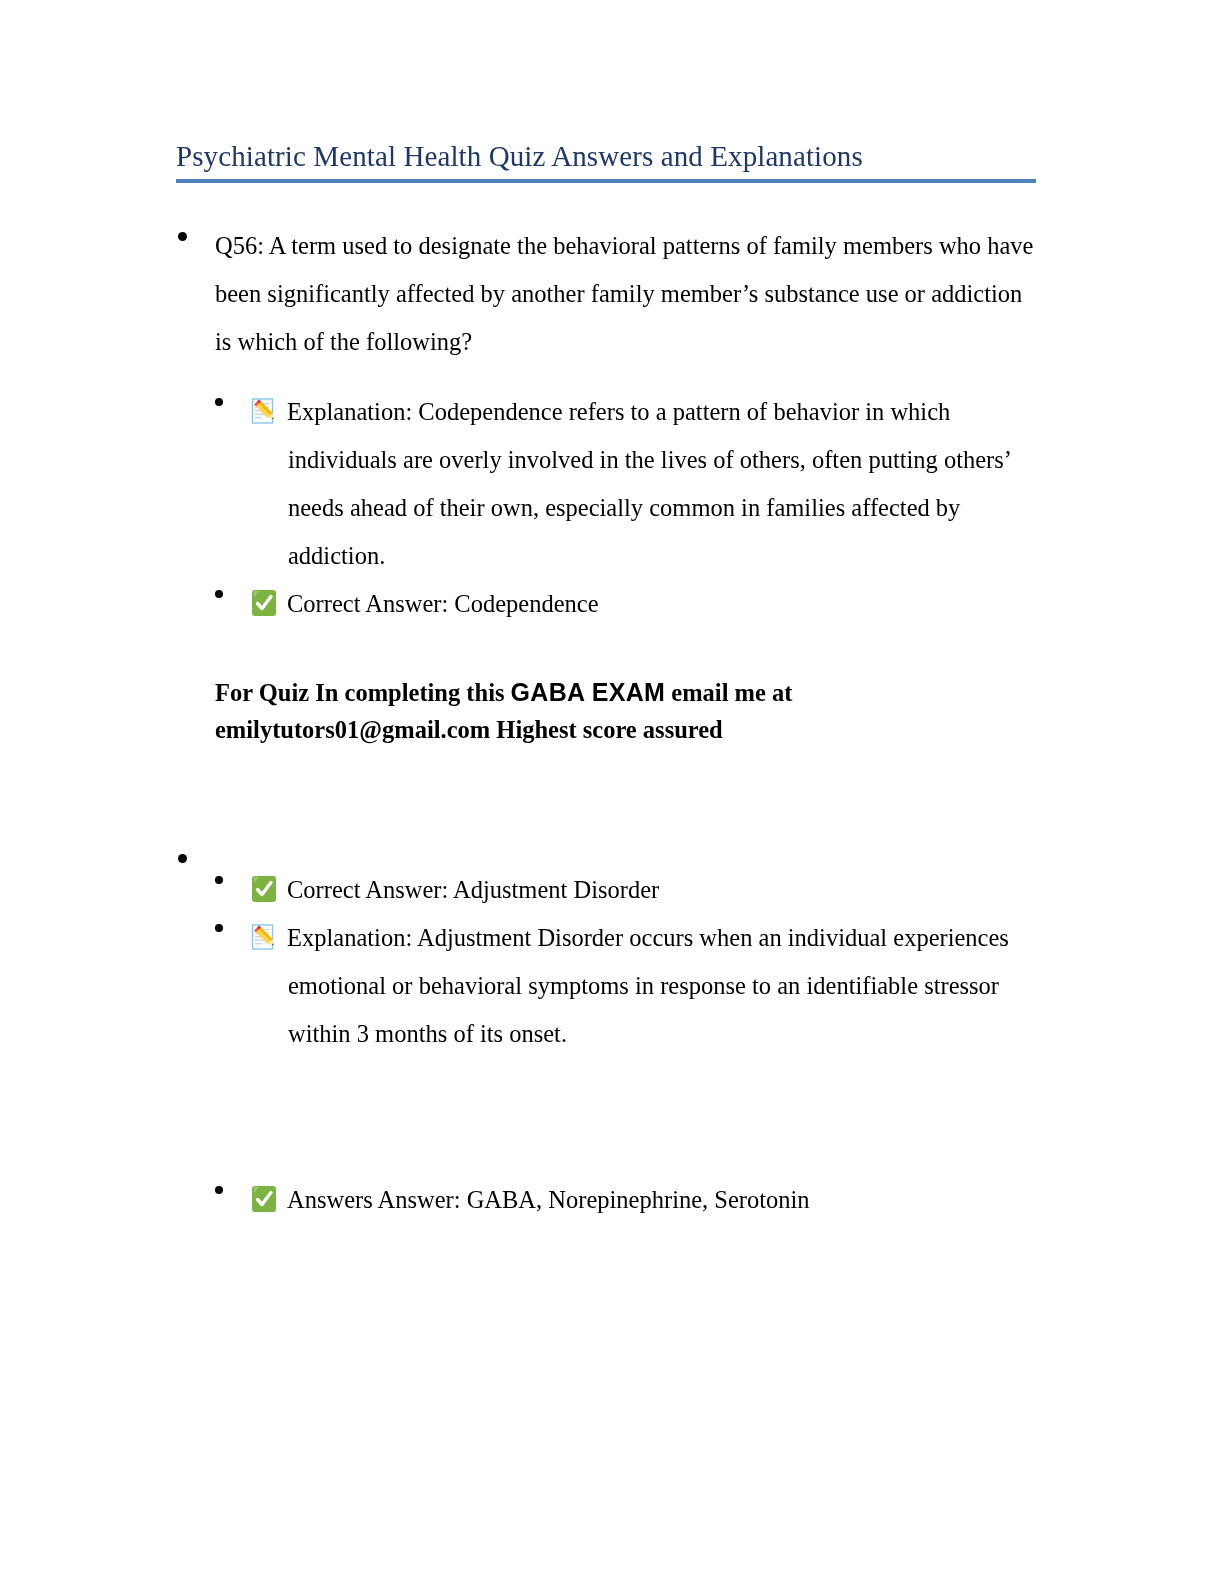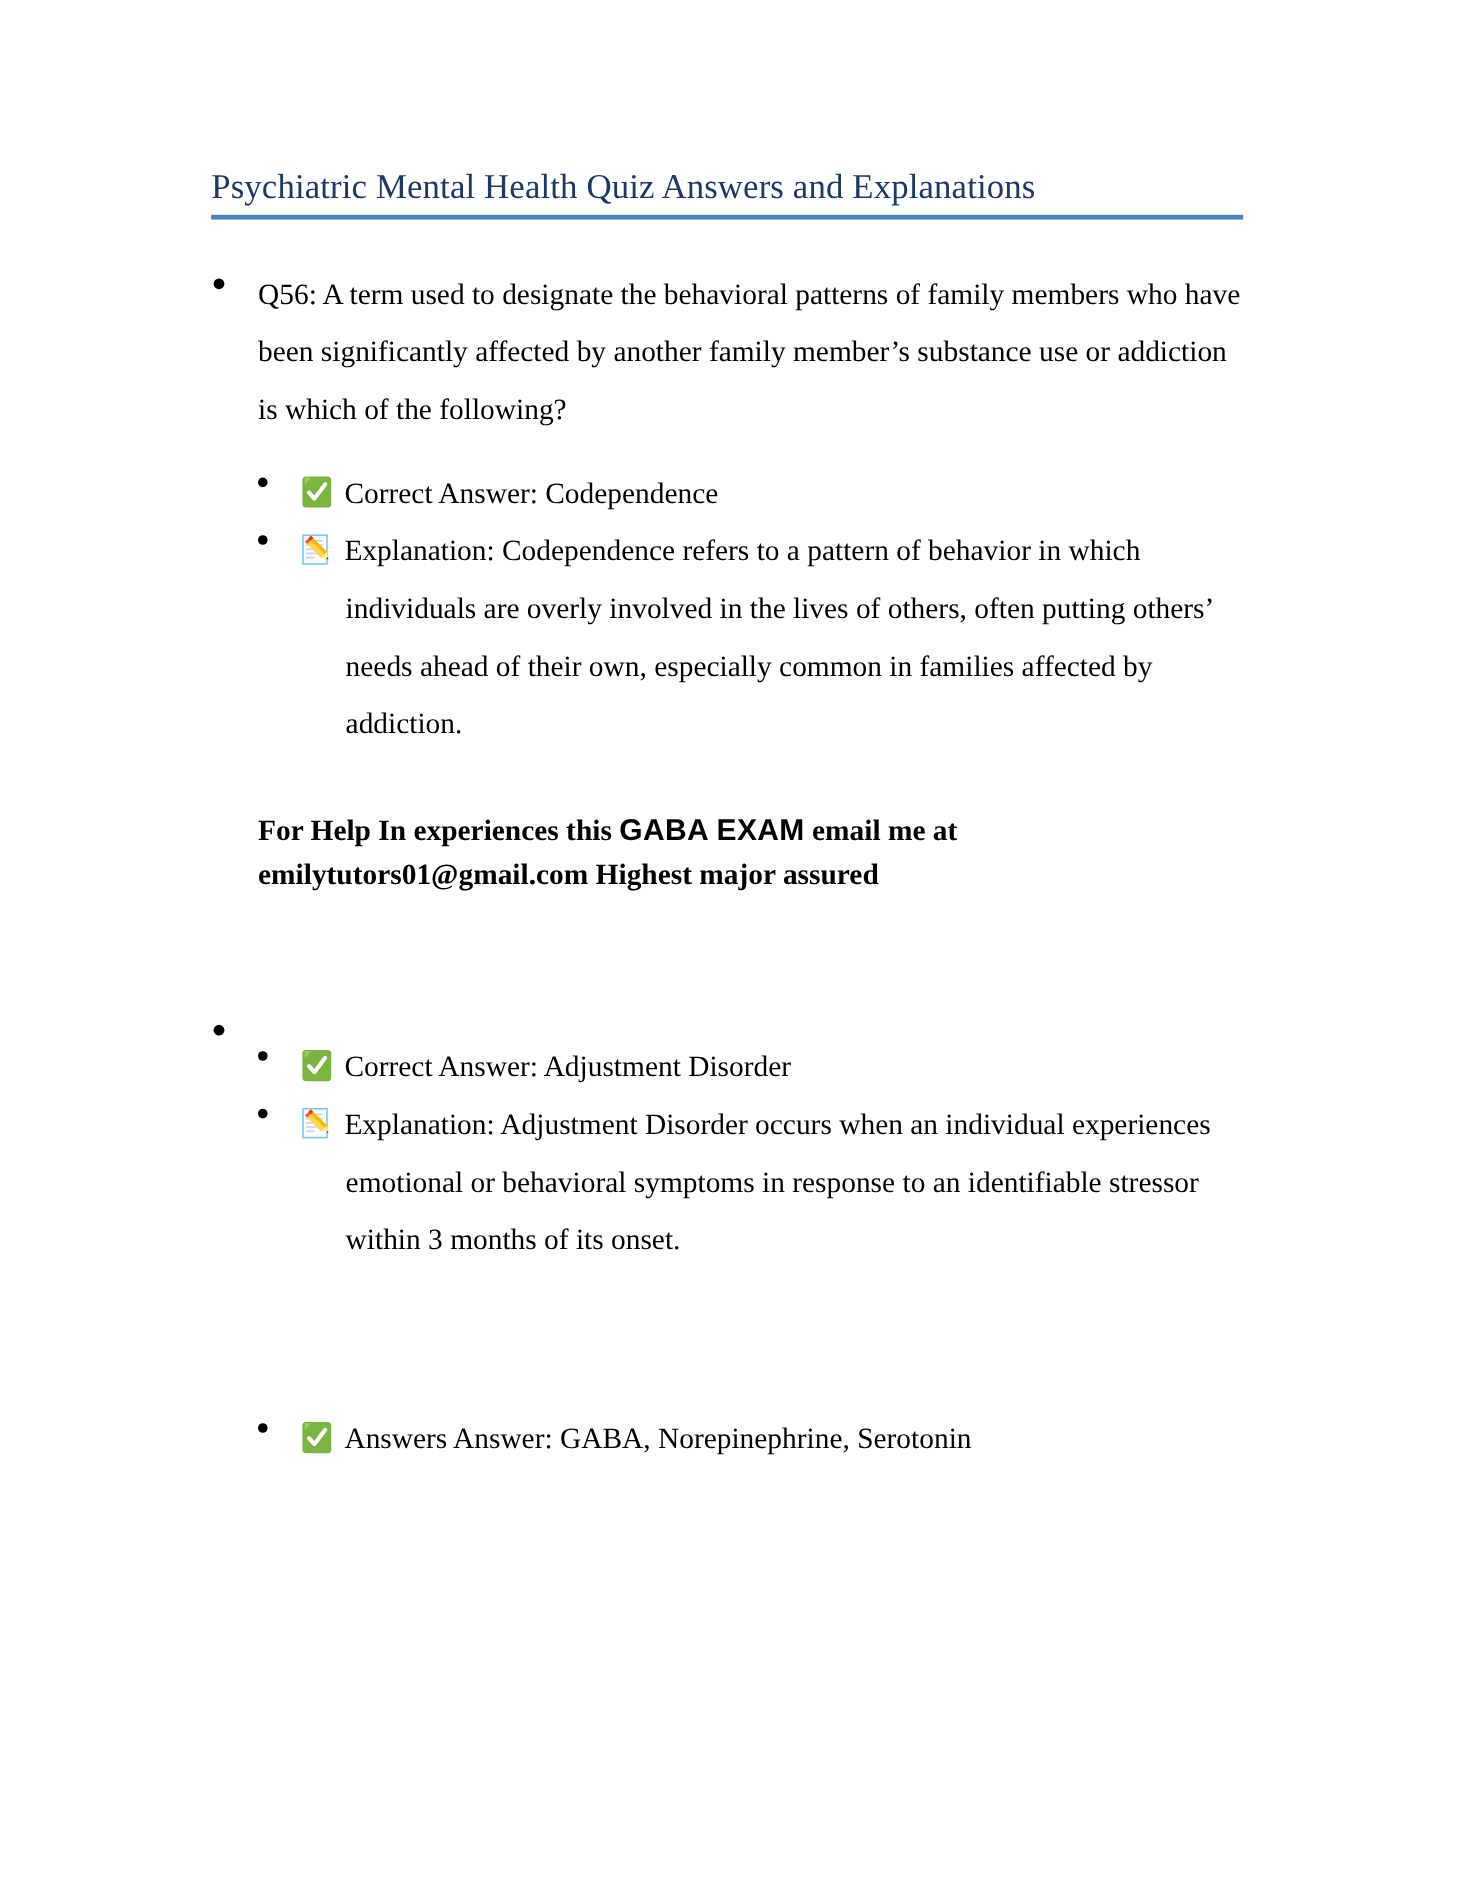--- a/index.html
+++ b/index.html
@@ -153,55 +153,55 @@
         <span class="l1-bullet"></span>
         <span class="l1-text">Q56: A term used to designate the behavioral patterns of family members who have been significantly affected by another family member’s substance use or addiction is which of the following?</span>
       </div>
 
       <div class="gap-sm"></div>
 
       <div class="l2-item">
         <span class="l2-bullet"></span>
         <span class="emoji">
           <svg width="28" height="28" viewBox="0 0 28 28">
-            <rect x="2" y="1" width="24" height="26" rx="3" fill="#7CB342"></rect>
-            <path d="M4 2 L9 2 L4 8 Z" fill="#9CCC65"></path>
-            <path d="M7.5 14.5 L12 19.5 L21 7.5" stroke="#ffffff" stroke-width="3.4" fill="none" stroke-linecap="round" stroke-linejoin="round"></path>
-          </svg>
-        </span><span class="l2-text">Correct Answer: Codependence</span>
-      </div>
-
-      <div class="l2-item">
-        <span class="l2-bullet"></span>
-        <span class="emoji">
-          <svg width="28" height="28" viewBox="0 0 28 28">
             <rect x="2.5" y="2" width="20" height="24" fill="#FAFDFF" stroke="#7EC6E8" stroke-width="1.3"></rect>
             <g fill="#C9D6DE">
               <rect x="5" y="6" width="14" height="1.4"></rect>
               <rect x="5" y="9.5" width="14" height="1.4"></rect>
               <rect x="5" y="13" width="11" height="1.4"></rect>
               <rect x="5" y="16.5" width="9" height="1.4"></rect>
               <rect x="5" y="20" width="7" height="1.4"></rect>
             </g>
             <g transform="rotate(-45 16 14)">
               <rect x="12.2" y="3" width="7" height="17" fill="#FFD54F"></rect>
               <rect x="16.4" y="3" width="2.8" height="17" fill="#F5B800"></rect>
               <rect x="12.2" y="1" width="7" height="2.6" fill="#EF5350"></rect>
               <rect x="16.4" y="1" width="2.8" height="2.6" fill="#D23B38"></rect>
               <path d="M12.2 20 L19.2 20 L15.7 25 Z" fill="#FFE8A3"></path>
               <path d="M14.6 23.6 L15.7 25 L16.8 23.6 Z" fill="#333333"></path>
             </g>
           </svg>
         </span><span class="l2-text">Explanation: Codependence refers to a pattern of behavior in which individuals are overly involved in the lives of others, often putting others’ needs ahead of their own, especially common in families affected by addiction.</span>
       </div>
 
+      <div class="l2-item">
+        <span class="l2-bullet"></span>
+        <span class="emoji">
+          <svg width="28" height="28" viewBox="0 0 28 28">
+            <rect x="2" y="1" width="24" height="26" rx="3" fill="#7CB342"></rect>
+            <path d="M4 2 L9 2 L4 8 Z" fill="#9CCC65"></path>
+            <path d="M7.5 14.5 L12 19.5 L21 7.5" stroke="#ffffff" stroke-width="3.4" fill="none" stroke-linecap="round" stroke-linejoin="round"></path>
+          </svg>
+        </span><span class="l2-text">Correct Answer: Codependence</span>
+      </div>
+
       <div class="gap-md"></div>
 
       <div class="promo">
-        <span>For Help In experiences this </span><span class="sans">GABA EXAM</span><span> email me at emilytutors01@gmail.com Highest major assured</span>
+        <span>For Quiz In completing this </span><span class="sans">GABA EXAM</span><span> email me at emilytutors01@gmail.com Highest score assured</span>
       </div>
     </div>
 
     <div class="gap-lg"></div>
 
     <div class="qblock">
       <div class="l1-item">
         <span class="l1-bullet"></span>
       </div>
 

